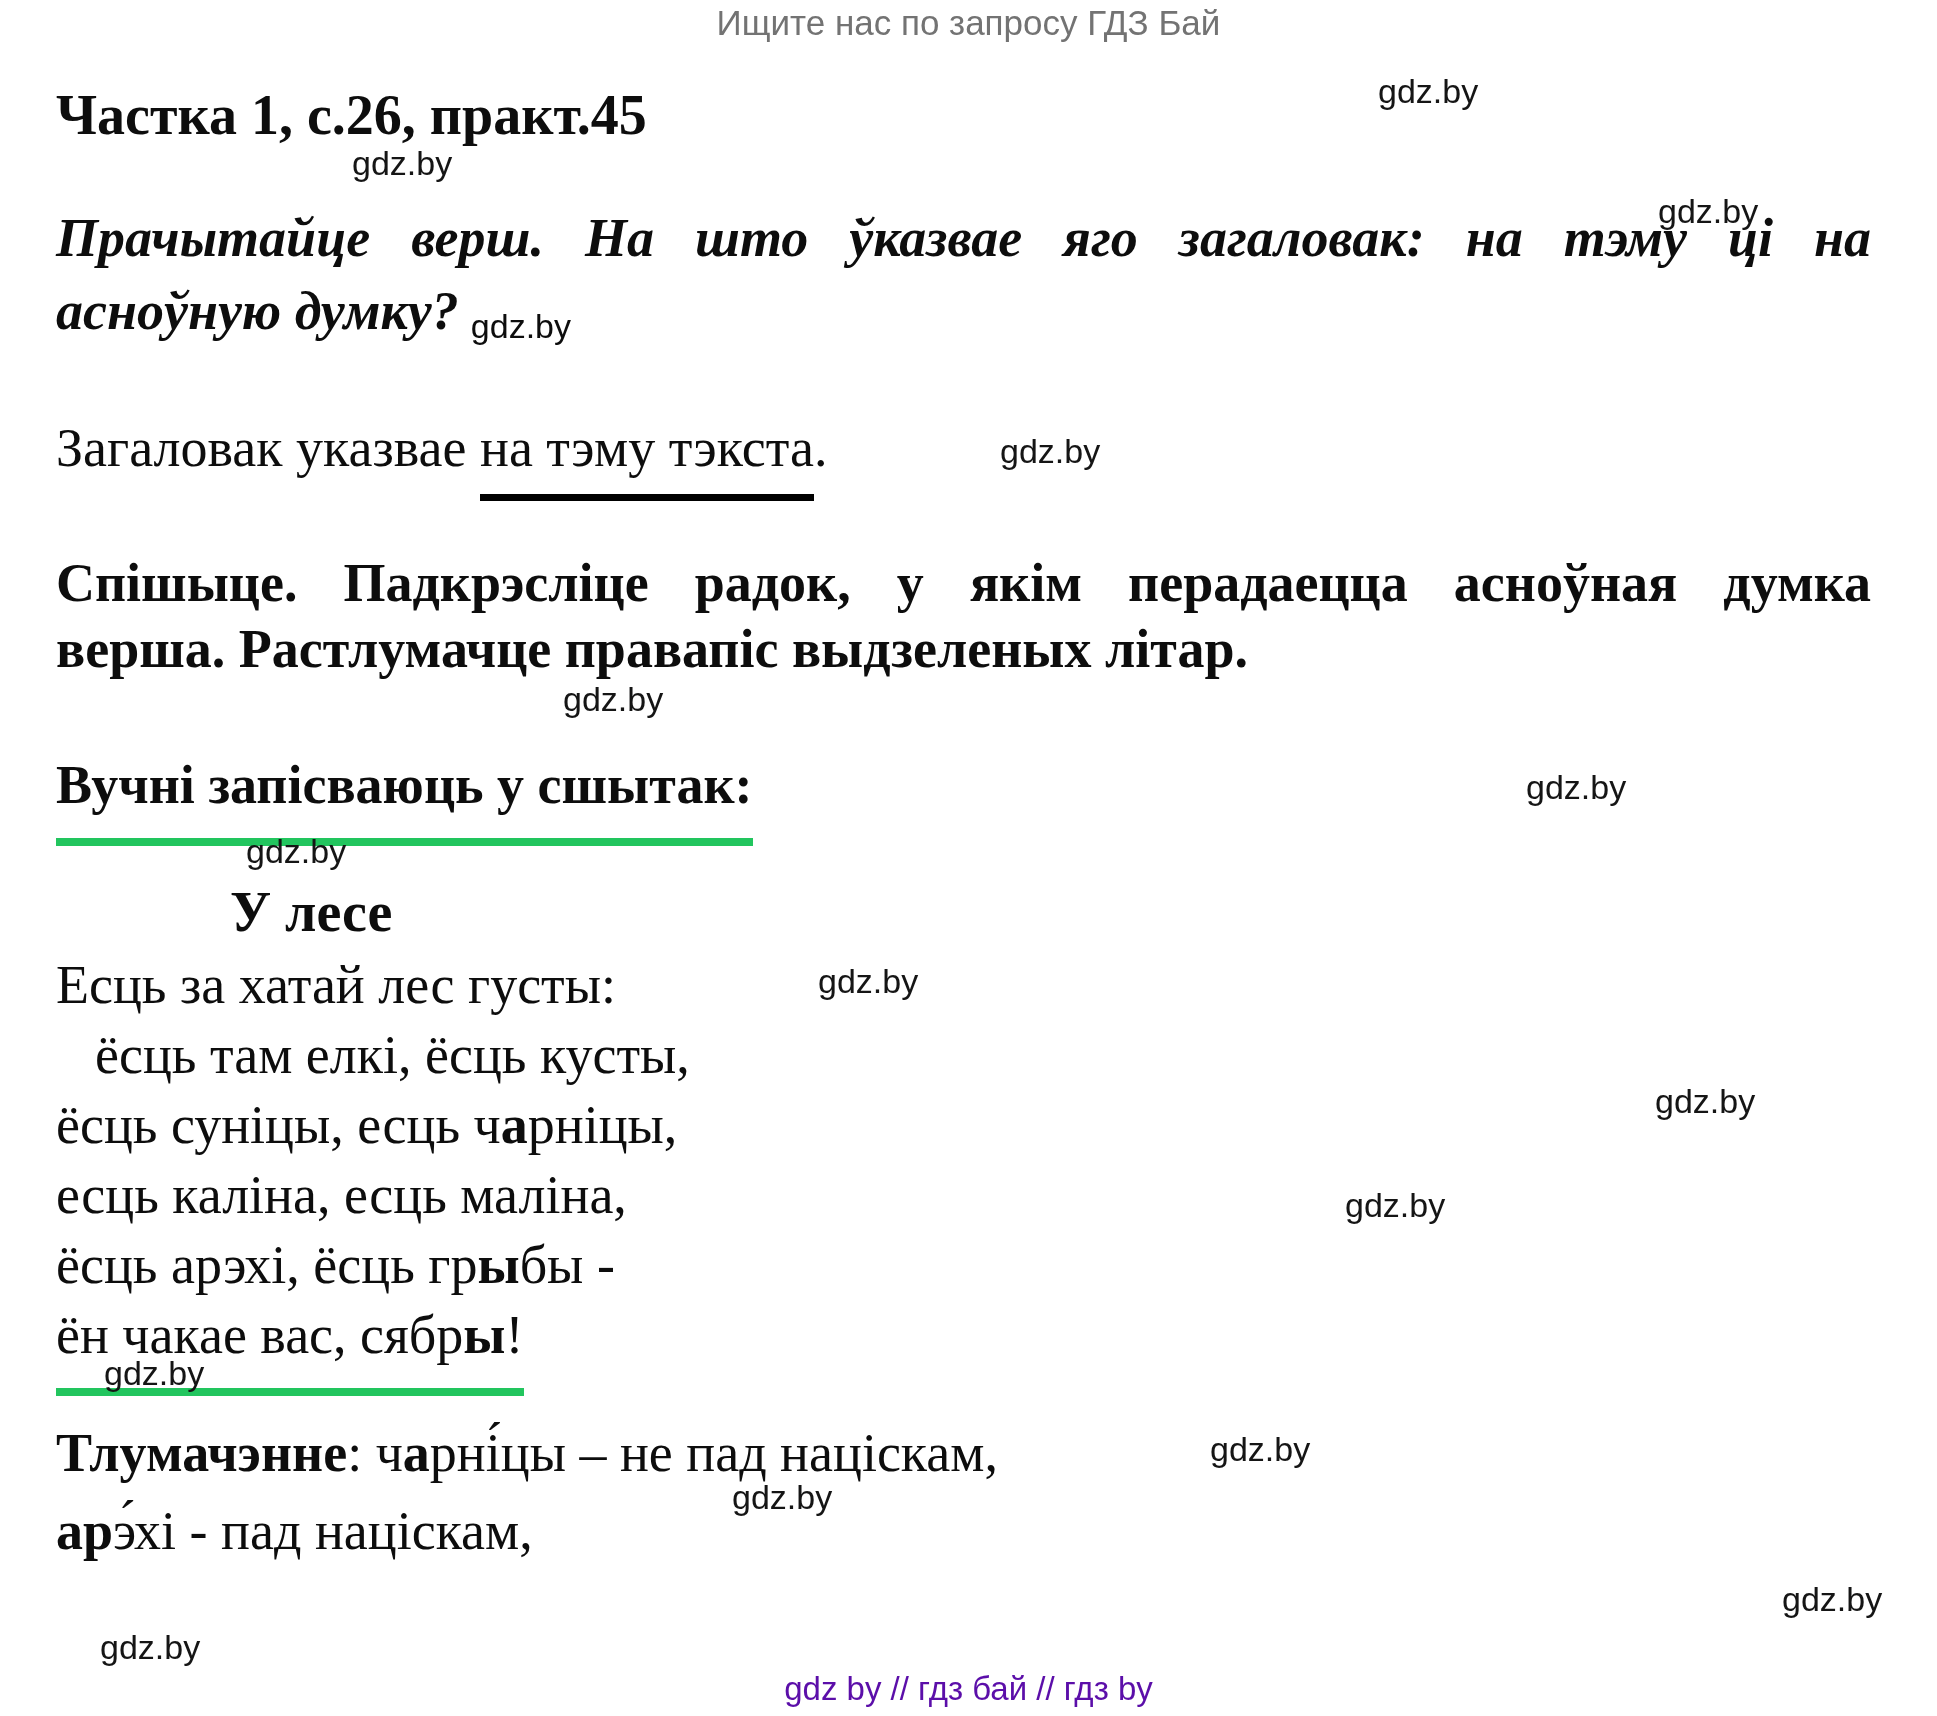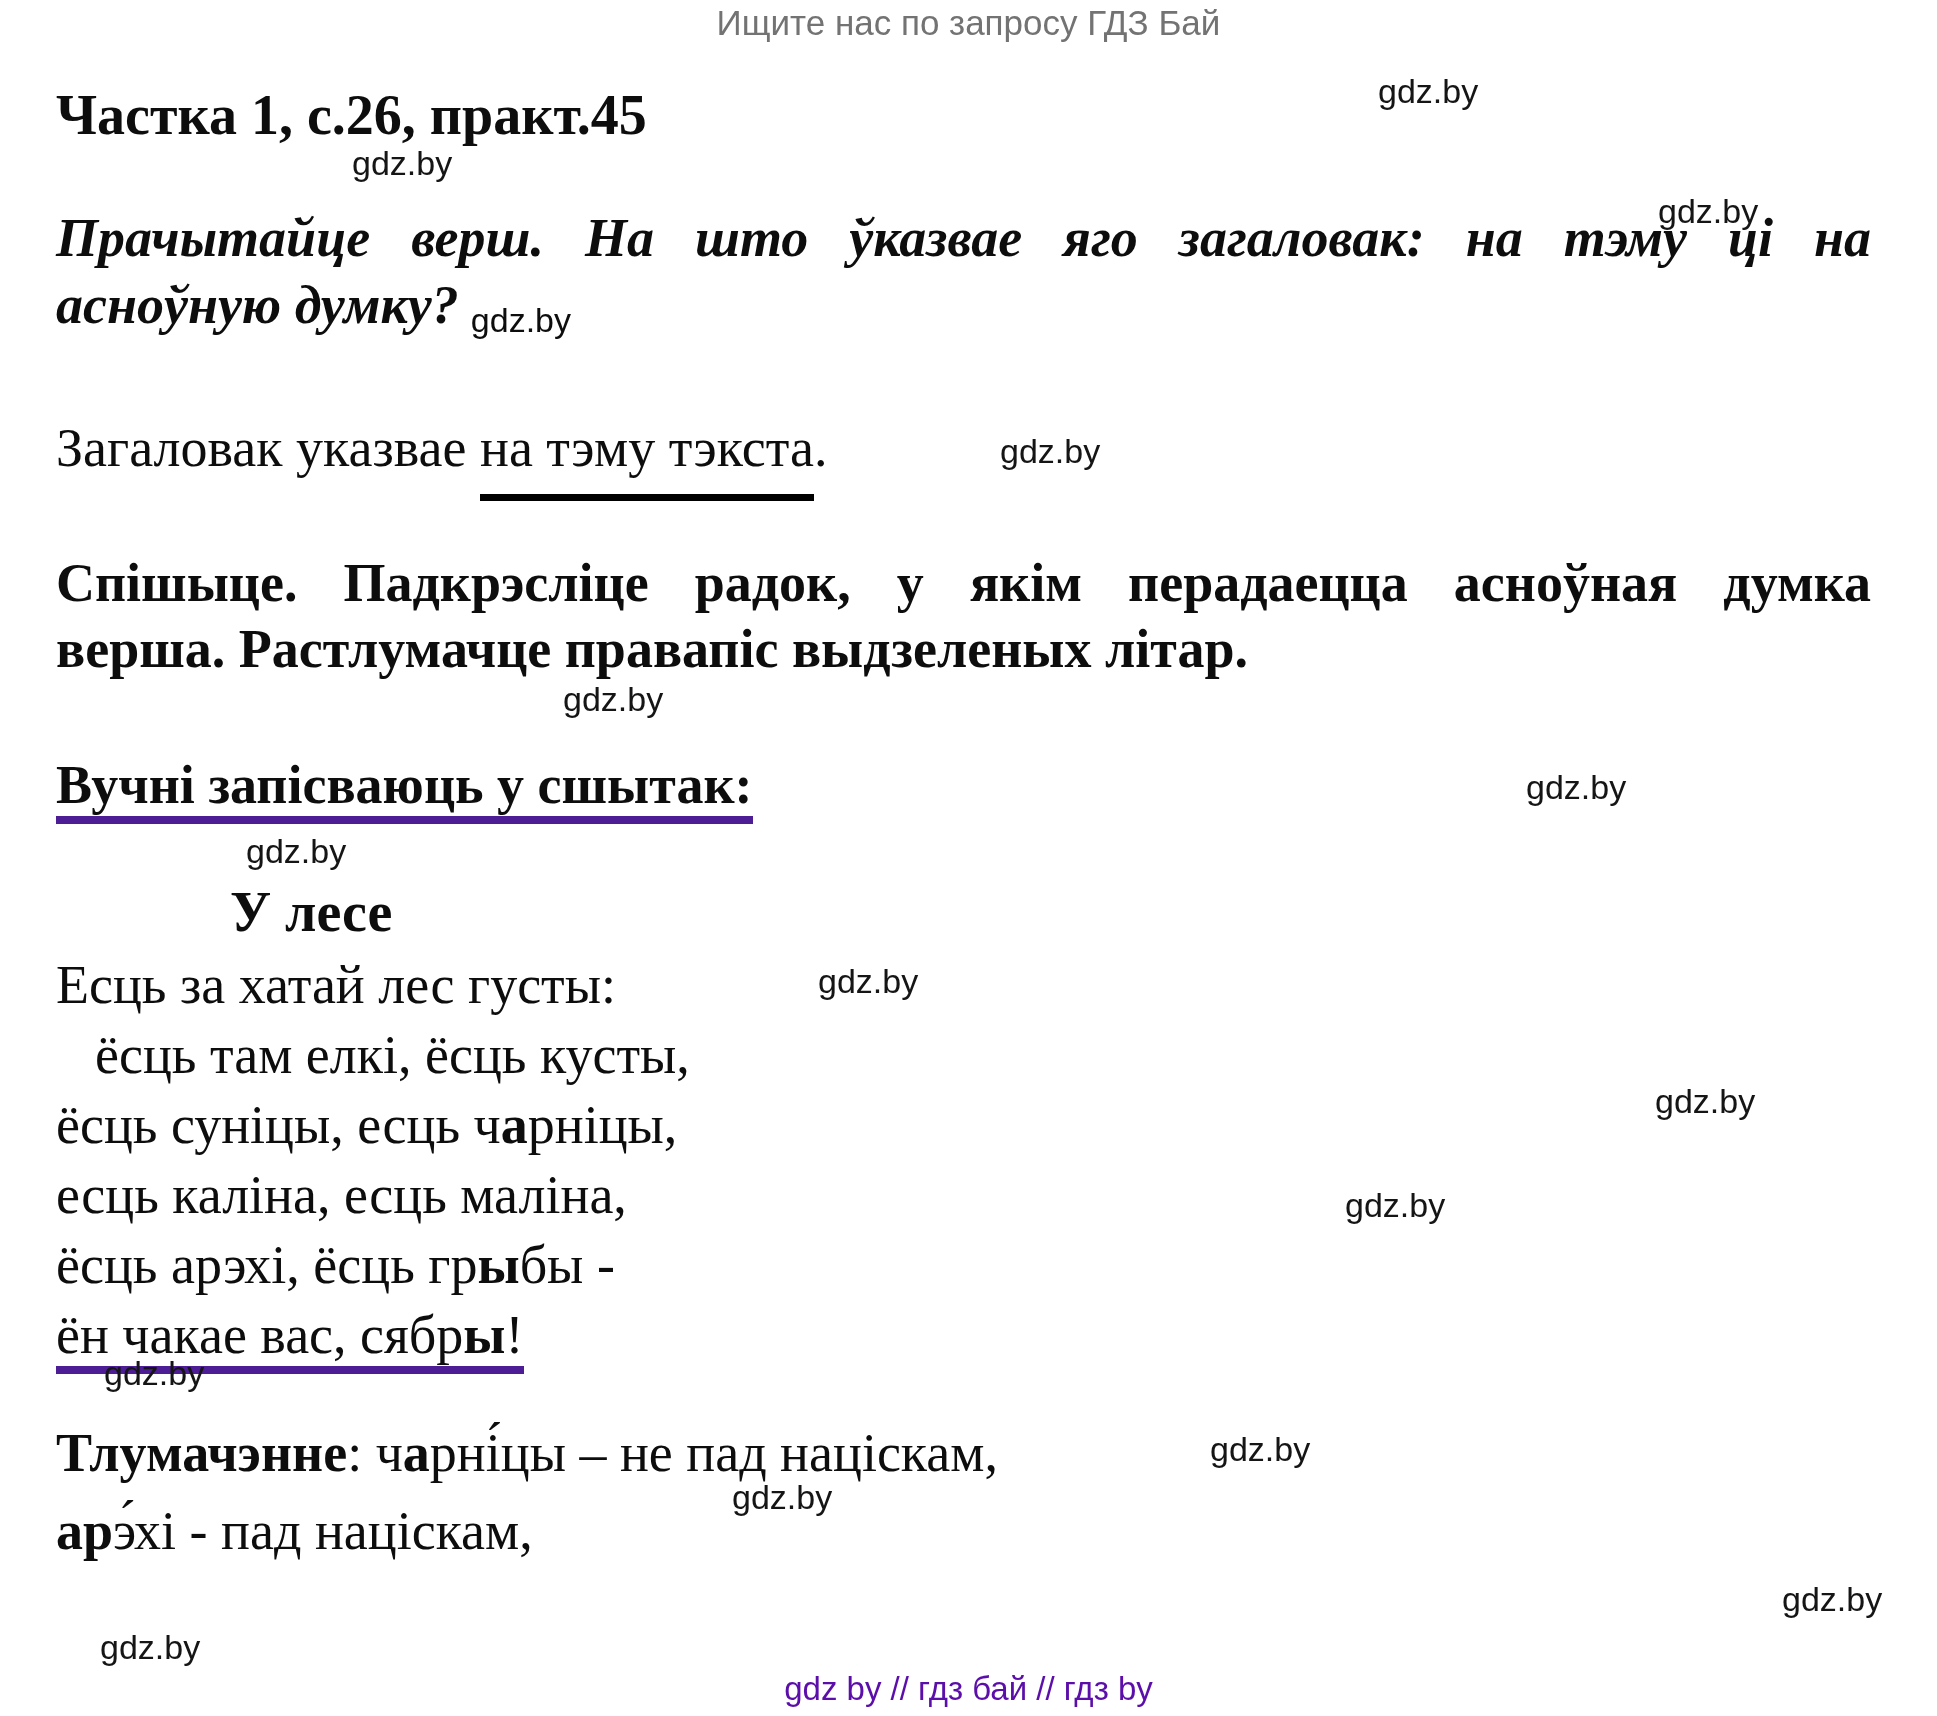--- a/index.html
+++ b/index.html
@@ -41,21 +41,21 @@
   .italic{font-style:italic;}
   .justify{
     width:1815px;
     text-align:justify;
     text-align-last:justify;
     white-space:normal;
   }
   .poemline{font-size:54px;line-height:70px;white-space:nowrap;}
   .b{font-weight:bold;}
   .ul-thick{border-bottom:7px solid #000;padding-bottom:16px;}
-  .ul-heavy{border-bottom:8px solid #4c1d95;padding-bottom:1px;}
+  .ul-heavy{border-bottom:8px solid #22c55e;padding-bottom:23px;}
   .poem-title{font-size:56px;font-weight:bold;}
   
   .footer{
     left:0;top:1670px;width:100%;
     text-align:center;
     font-family:"Liberation Sans", sans-serif;
     font-size:33px;line-height:38px;
     color:#5b0ea9;
   }
 </style>
@@ -66,21 +66,21 @@
 
   <div class="abs promo">Ищите нас по запросу ГДЗ Бай</div>
 
   <span class="abs wm" style="left:1378px;top:72px;">gdz.by</span>
   <span class="abs wm" style="left:352px;top:144px;">gdz.by</span>
   <span class="abs wm" style="left:1658px;top:192px;">gdz.by</span>
 
   <div class="abs doc title" style="left:56px;top:82px;">Частка 1, с.26, практ.45</div>
 
   <div class="abs taskline italic justify" style="left:56px;top:205px;">Прачытайце верш. На што ўказвае яго загаловак: на тэму ці на</div>
-  <div class="abs taskline italic" style="left:56px;top:272px;">
+  <div class="abs taskline italic" style="left:56px;top:278px;">
     <span>асноўную думку?</span><span class="wm-inline">gdz.by</span>
   </div>
 
   <div class="abs doc" style="left:56px;top:415px;">
     <span>Загаловак указвае </span><span class="ul-thick">на тэму тэкста</span><span>.</span>
   </div>
   <span class="abs wm" style="left:1000px;top:432px;">gdz.by</span>
 
   <div class="abs taskline justify" style="left:56px;top:550px;">Спішыце. Падкрэсліце радок, у якім перадаецца асноўная думка</div>
   <div class="abs taskline" style="left:56px;top:616px;">верша. Растлумачце правапіс выдзеленых літар.</div>

